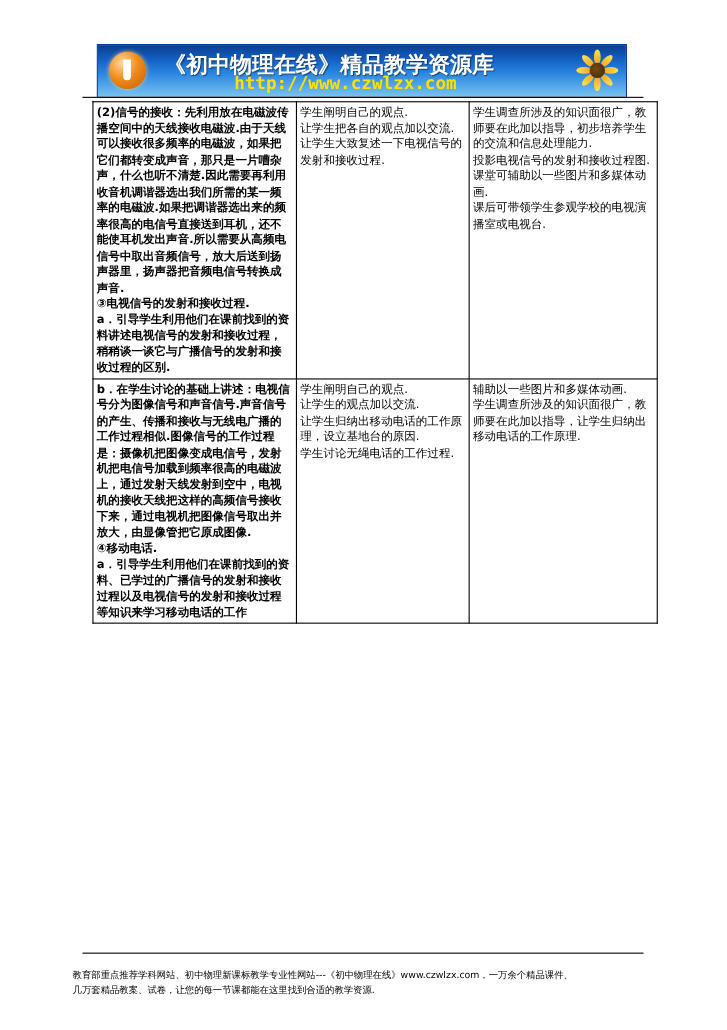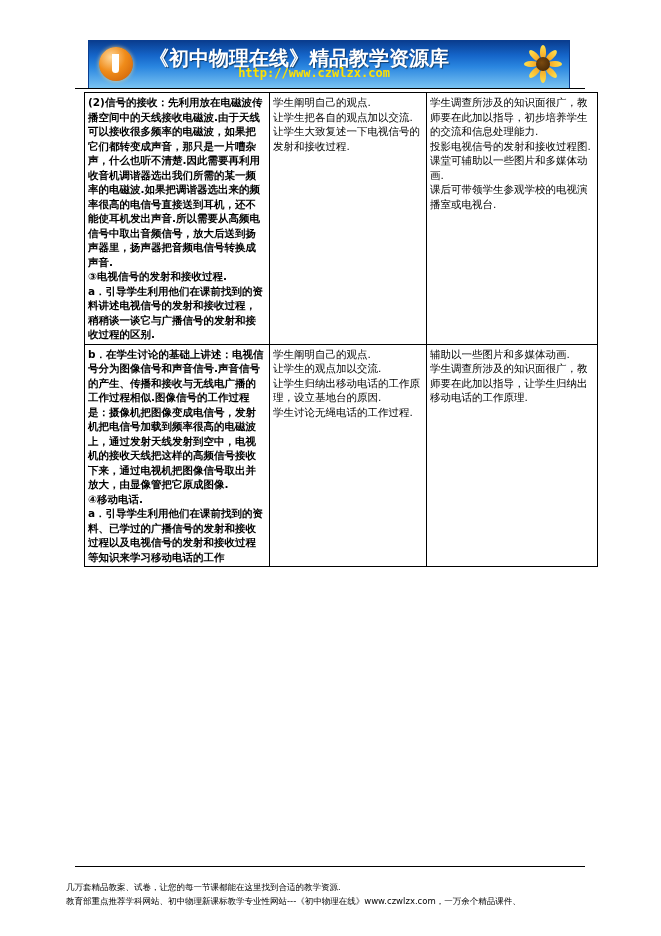--- a/index.html
+++ b/index.html
@@ -65,21 +65,21 @@
     letter-spacing: 0px;
     white-space: nowrap;
   }
   .banner-url {
     position: absolute;
     left: 60px;
     top: 25px;
     width: 330px;
     text-align: center;
     color: #ffe000;
-    font-size: 12px;
+    font-size: 16px;
     font-weight: bold;
     font-family: "DejaVu Sans Mono", monospace;
     white-space: nowrap;
   }
   .banner-sunflower {
     position: absolute;
     right: 6px;
     top: 3px;
     width: 40px;
     height: 40px;
@@ -222,17 +222,17 @@
           <div class="cell-text ta-center">辅助以一些图片和多媒体动画.
 学生调查所涉及的知识面很广，教师要在此加以指导，让学生归纳出移动电话的工作原理.</div>
         </td>
       </tr>
     </tbody>
   </table>
 
   <div class="hr-bottom"></div>
 
   <div class="footer">
+    <span class="line">教育部重点推荐学科网站、初中物理新课标教学专业性网站---《初中物理在线》www.czwlzx.com，一万余个精品课件、</span>
     <span class="line">几万套精品教案、试卷，让您的每一节课都能在这里找到合适的教学资源.</span>
-    <span class="line">教育部重点推荐学科网站、初中物理新课标教学专业性网站---《初中物理在线》www.czwlzx.com，一万余个精品课件、</span>
   </div>
 
 </div>
 
 </body></html>

